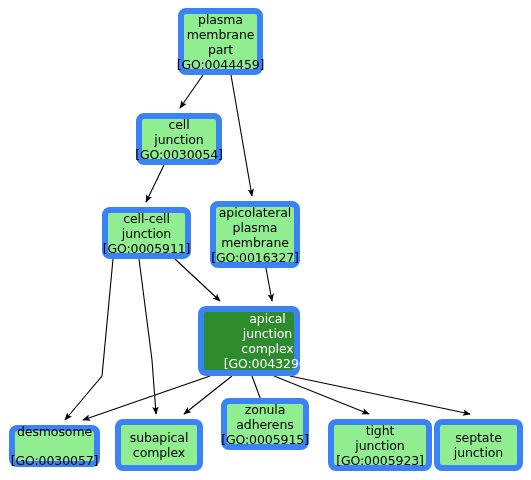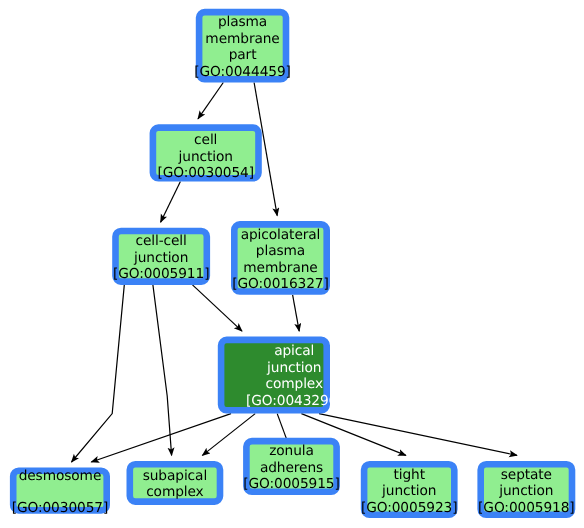--- a/index.html
+++ b/index.html
@@ -77,21 +77,21 @@
       </g>
   </svg>
 
   <div id="nodes-group">
       <div class="go-node light" title="plasma membrane part" style="left: 178px; top: 8px; width: 85px; height: 67px;">
         <span class="node-line">plasma</span>
         <span class="node-line">membrane</span>
         <span class="node-line">part</span>
         <span class="node-line">[GO:0044459]</span>
       </div>
-      <div class="go-node light" title="cell junction" style="left: 136px; top: 113px; width: 102px; height: 52px; justify-content: space-between;">
+      <div class="go-node light" title="cell junction" style="left: 136px; top: 113px; width: 86px; height: 52px;">
         <span class="node-line">cell</span>
         <span class="node-line">junction</span>
         <span class="node-line">[GO:0030054]</span>
       </div>
       <div class="go-node light" title="cell-cell junction" style="left: 102px; top: 207px; width: 89px; height: 52px;">
         <span class="node-line">cell-cell</span>
         <span class="node-line">junction</span>
         <span class="node-line">[GO:0005911]</span>
       </div>
       <div class="go-node light" title="apicolateral plasma membrane" style="left: 210px; top: 201px; width: 90px; height: 67px;">
@@ -103,34 +103,33 @@
       <div class="go-node dark" title="apical junction complex" style="left: 198px; top: 306px; width: 102px; height: 70px;">
         <span class="node-line">apical</span>
         <span class="node-line">junction</span>
         <span class="node-line">complex</span>
         <span class="node-line">[GO:0043296]</span>
       </div>
       <div class="go-node light" title="desmosome" style="left: 9px; top: 425px; width: 91px; height: 42px; gap: 14px;">
         <span class="node-line">desmosome</span>
         <span class="node-line">[GO:0030057]</span>
       </div>
-      <div class="go-node light" title="subapical complex" style="left: 115px; top: 419px; width: 88px; height: 40px;">
+      <div class="go-node light" title="subapical complex" style="left: 115px; top: 419px; width: 88px; height: 52px;">
         <span class="node-line">subapical</span>
         <span class="node-line">complex</span>
       </div>
       <div class="go-node light" title="zonula adherens" style="left: 221px; top: 398px; width: 88px; height: 52px;">
         <span class="node-line">zonula</span>
         <span class="node-line">adherens</span>
         <span class="node-line">[GO:0005915]</span>
       </div>
-      <div class="go-node light" title="tight junction" style="left: 328px; top: 419px; width: 88px; height: 52px;">
+      <div class="go-node light" title="tight junction" style="left: 328px; top: 419px; width: 104px; height: 52px;">
         <span class="node-line">tight</span>
         <span class="node-line">junction</span>
         <span class="node-line">[GO:0005923]</span>
       </div>
       <div class="go-node light" title="septate junction" style="left: 434px; top: 419px; width: 89px; height: 52px; align-items: center;">
         <span class="node-line">septate</span>
         <span class="node-line">junction</span>
-        <span class="node-line">[GO:0005918]</span>
       </div>
     </div>
 
 </div>
 
 </body></html>

